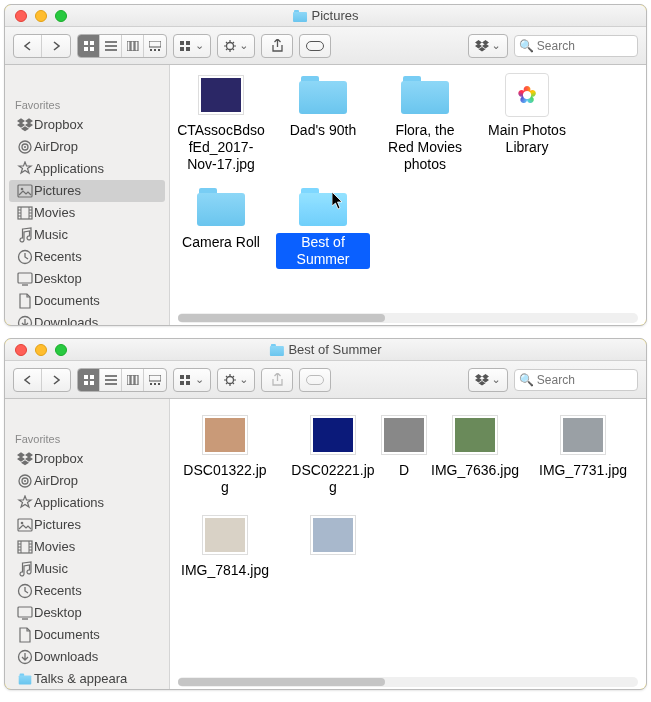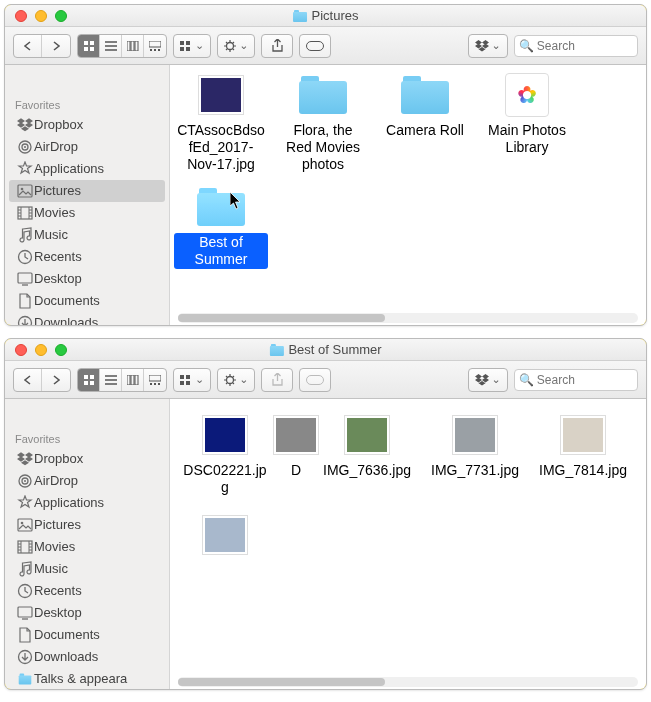--- a/index.html
+++ b/index.html
@@ -258,33 +258,39 @@
               <div class="img-thumb">
                 <div class="pic" style="background: rgb(43, 39, 102);"></div>
               </div>
             </div>
             <div class="label">CTAssocBdsofEd_2017-Nov-17.jpg</div>
           </div>
           <div class="item">
             <div class="thumb">
               <div class="folder-shape"></div>
             </div>
+            <div class="label">Dad's 90th</div>
+          </div>
+          <div class="item">
+            <div class="thumb">
+              <div class="folder-shape"></div>
+            </div>
             <div class="label">Flora, the Red Movies photos</div>
           </div>
           <div class="item">
             <div class="thumb">
+              <div class="photos-icon"></div>
+            </div>
+            <div class="label">Main Photos Library</div>
+          </div>
+          <div class="item">
+            <div class="thumb">
               <div class="folder-shape"></div>
             </div>
             <div class="label">Camera Roll</div>
-          </div>
-          <div class="item">
-            <div class="thumb">
-              <div class="photos-icon"></div>
-            </div>
-            <div class="label">Main Photos Library</div>
           </div>
           <div class="item selected">
             <div class="thumb" style="position: relative;">
               <div class="folder-shape"></div>
               <div style="position: absolute; margin-left: 32px; margin-top: -12px;">
                 <svg width="14" height="18" viewBox="0 0 14 18">
                   <path d="M0 0l0 14 3.5-3 2.5 6 2-1-2.5-6H10z" fill="#000" stroke="#fff" stroke-width="0.8"></path>
                 </svg>
               </div>
             </div>
@@ -489,20 +495,28 @@
             </span>
             <span>Talks &amp; appeara</span>
           </div>
         </div>
     </div>
     <div class="content">
       <div class="grid" id="grid2" style="gap:6px 14px;padding:14px 8px">
           <div class="item">
             <div class="thumb">
               <div class="img-thumb">
+                <div class="pic" style="background: rgb(201, 154, 120);"></div>
+              </div>
+            </div>
+            <div class="label">DSC01322.jpg</div>
+          </div>
+          <div class="item">
+            <div class="thumb">
+              <div class="img-thumb">
                 <div class="pic" style="background: rgb(11, 26, 122);"></div>
               </div>
             </div>
             <div class="label">DSC02221.jpg</div>
           </div>
           <div class="item" style="width: 20px;">
             <div class="thumb">
               <div class="img-thumb">
                 <div class="pic" style="background: rgb(136, 136, 136);"></div>
               </div>

